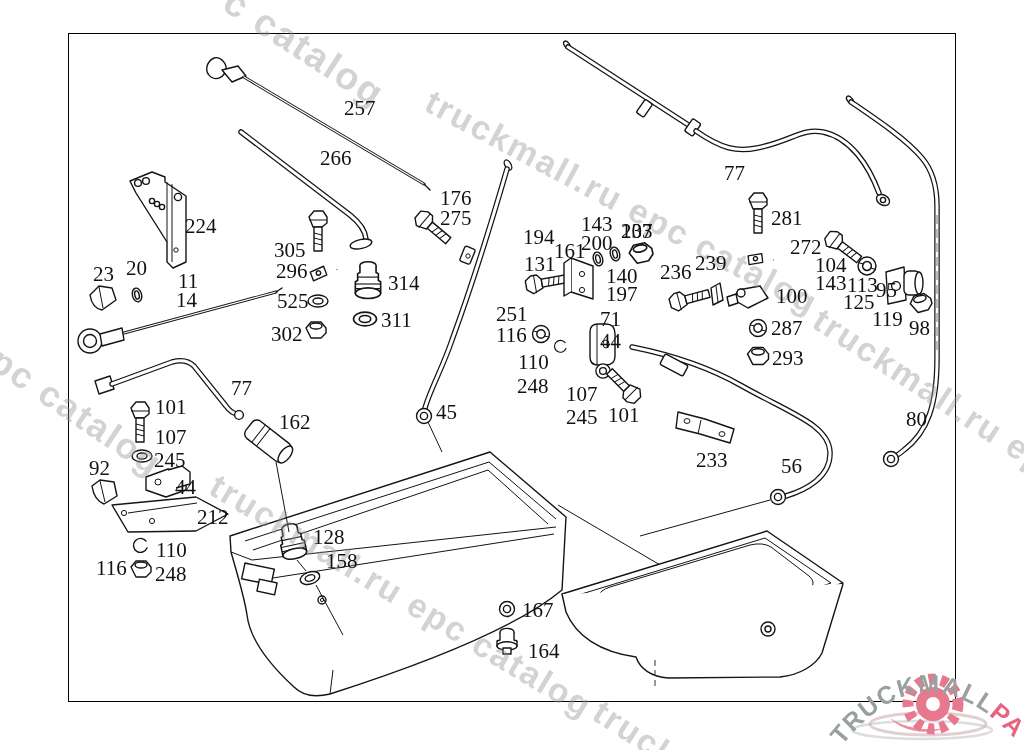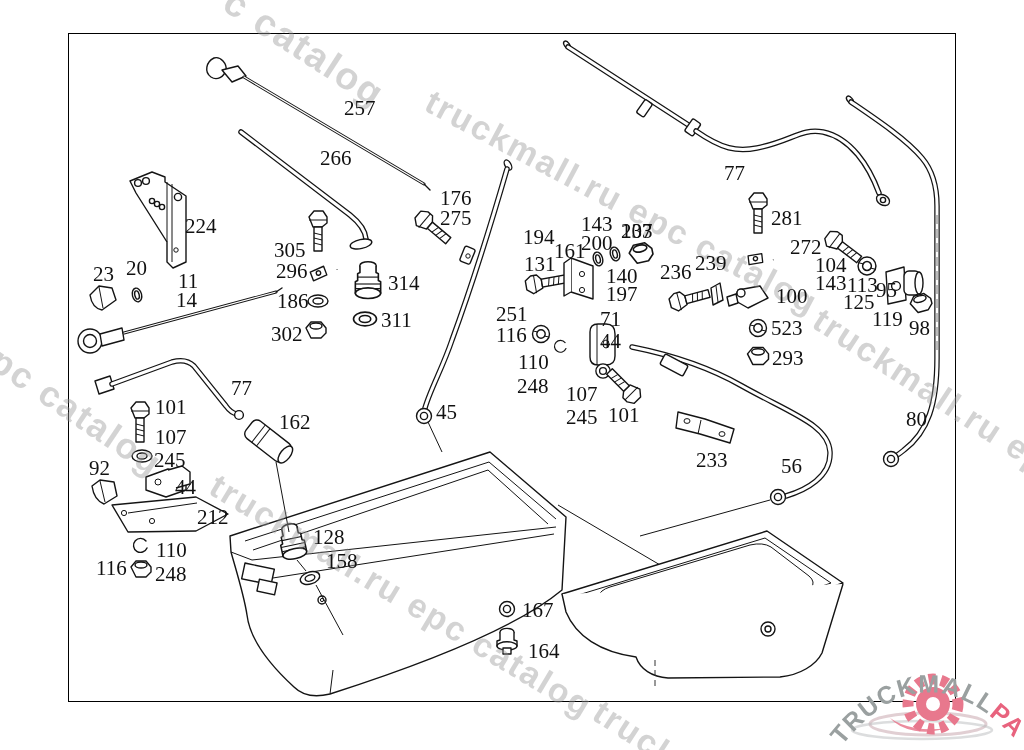--- a/index.html
+++ b/index.html
@@ -310,21 +310,21 @@
 <div class="pl" style="left:320px;top:148px">266</div>
 <div class="pl" style="left:185px;top:216px">224</div>
 <div class="pl" style="left:440px;top:188px">176</div>
 <div class="pl" style="left:440px;top:208px">275</div>
 <div class="pl" style="left:93px;top:264px">23</div>
 <div class="pl" style="left:126px;top:258px">20</div>
 <div class="pl" style="left:178px;top:271px">11</div>
 <div class="pl" style="left:176px;top:290px">14</div>
 <div class="pl" style="left:274px;top:240px">305</div>
 <div class="pl" style="left:276px;top:261px">296</div>
-<div class="pl" style="left:277px;top:291px">186</div>
+<div class="pl" style="left:277px;top:291px">525</div>
 <div class="pl" style="left:271px;top:324px">302</div>
 <div class="pl" style="left:388px;top:273px">314</div>
 <div class="pl" style="left:381px;top:310px">311</div>
 <div class="pl" style="left:231px;top:378px">77</div>
 <div class="pl" style="left:155px;top:397px">101</div>
 <div class="pl" style="left:155px;top:427px">107</div>
 <div class="pl" style="left:154px;top:450px">245</div>
 <div class="pl" style="left:89px;top:458px">92</div>
 <div class="pl" style="left:175px;top:477px">44</div>
 <div class="pl" style="left:197px;top:507px">212</div>
@@ -351,21 +351,21 @@
 <div class="pl" style="left:518px;top:352px">110</div>
 <div class="pl" style="left:517px;top:376px">248</div>
 <div class="pl" style="left:566px;top:384px">107</div>
 <div class="pl" style="left:566px;top:407px">245</div>
 <div class="pl" style="left:608px;top:405px">101</div>
 <div class="pl" style="left:600px;top:309px">71</div>
 <div class="pl" style="left:600px;top:331px">44</div>
 <div class="pl" style="left:660px;top:262px">236</div>
 <div class="pl" style="left:695px;top:253px">239</div>
 <div class="pl" style="left:776px;top:286px">100</div>
-<div class="pl" style="left:771px;top:318px">523</div>
+<div class="pl" style="left:771px;top:318px">287</div>
 <div class="pl" style="left:772px;top:348px">293</div>
 <div class="pl" style="left:771px;top:208px">281</div>
 <div class="pl" style="left:790px;top:237px">272</div>
 <div class="pl" style="left:815px;top:255px">104</div>
 <div class="pl" style="left:815px;top:273px">143</div>
 <div class="pl" style="left:847px;top:275px">113</div>
 <div class="pl" style="left:843px;top:292px">125</div>
 <div class="pl" style="left:876px;top:280px">95</div>
 <div class="pl" style="left:872px;top:309px">119</div>
 <div class="pl" style="left:909px;top:318px">98</div>

